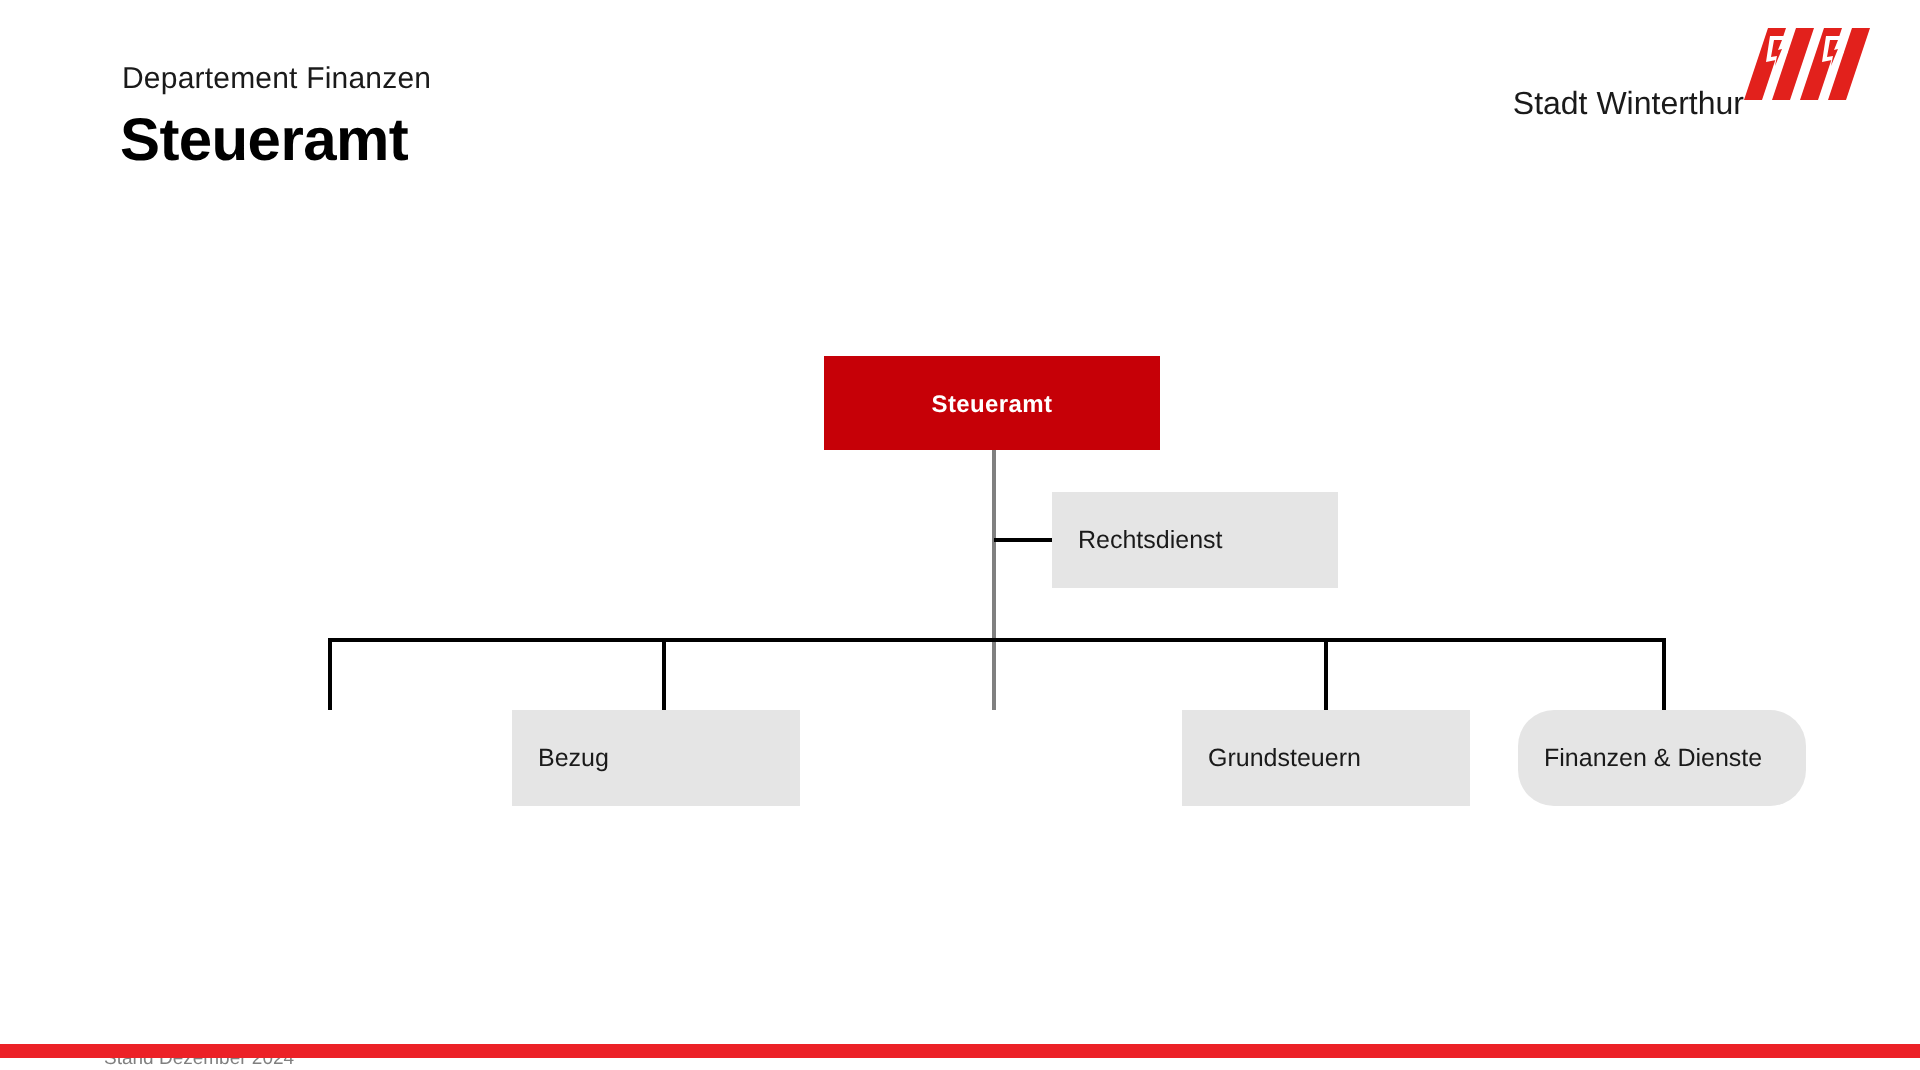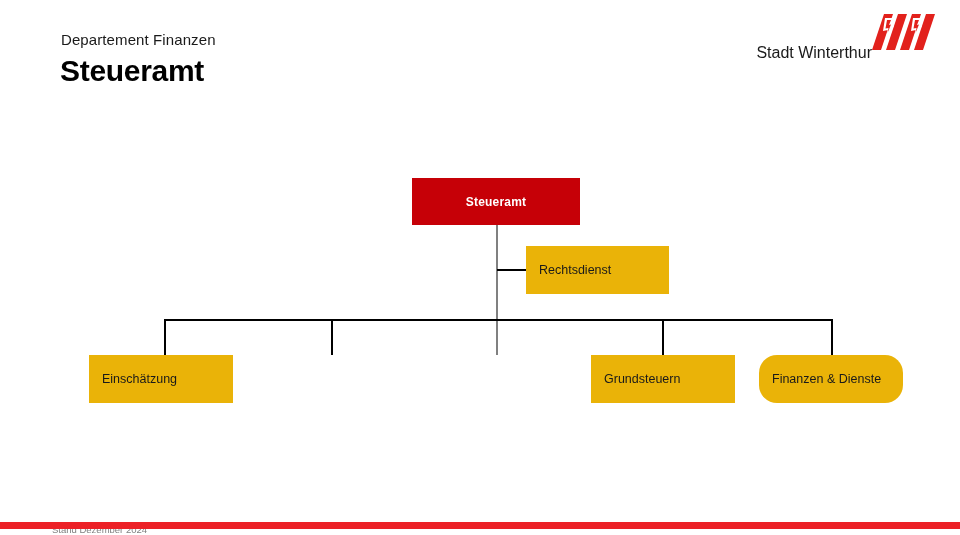--- a/index.html
+++ b/index.html
@@ -39,21 +39,21 @@
     display:flex;align-items:center;
   }
   .node.root{
     background:#c60007;
     color:#ffffff;
     justify-content:center;
     font-size:12px;font-weight:bold;
     letter-spacing:0.2px;
   }
   .node.unit{
-    background:#eab308;
+    background:#e5e5e5;
     color:#1a1a1a;
     justify-content:flex-start;
     font-size:12.5px;
     padding-left:13px;
   }
 
   .line{position:absolute;background:#000000;}
   .line.gray{background:#808080;}
 
   
@@ -106,24 +106,24 @@
   <div class="line" style="left:831px;top:320px;width:1.5px;height:35px;"></div>
 
   <div class="node root" style="left:412px;top:178px;width:168px;height:47px;">
     <span>Steueramt</span>
   </div>
 
   <div class="node unit" style="left:526px;top:246px;width:143px;height:48px;">
     <span>Rechtsdienst</span>
   </div>
 
-  <div class="node unit" style="left:89px;top:355px;width:144px;height:48px;">
-    <span>Einschätzung</span>
+
+  <div class="node unit" style="left:256px;top:355px;width:144px;height:48px;">
+    <span>Bezug</span>
   </div>
-
 
 
   <div class="node unit" style="left:591px;top:355px;width:144px;height:48px;">
     <span>Grundsteuern</span>
   </div>
 
   <div class="node unit" style="left:759px;top:355px;width:144px;height:48px;border-radius:18px;">
     <span>Finanzen &amp; Dienste</span>
   </div>
 

